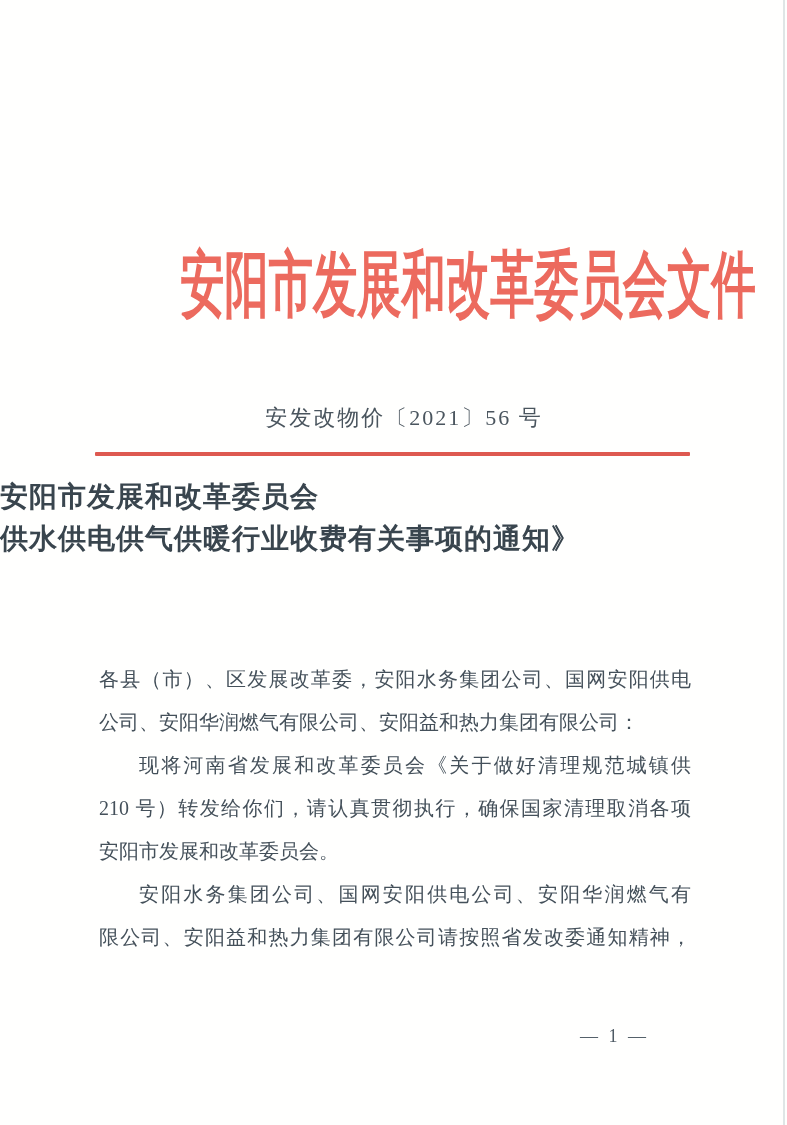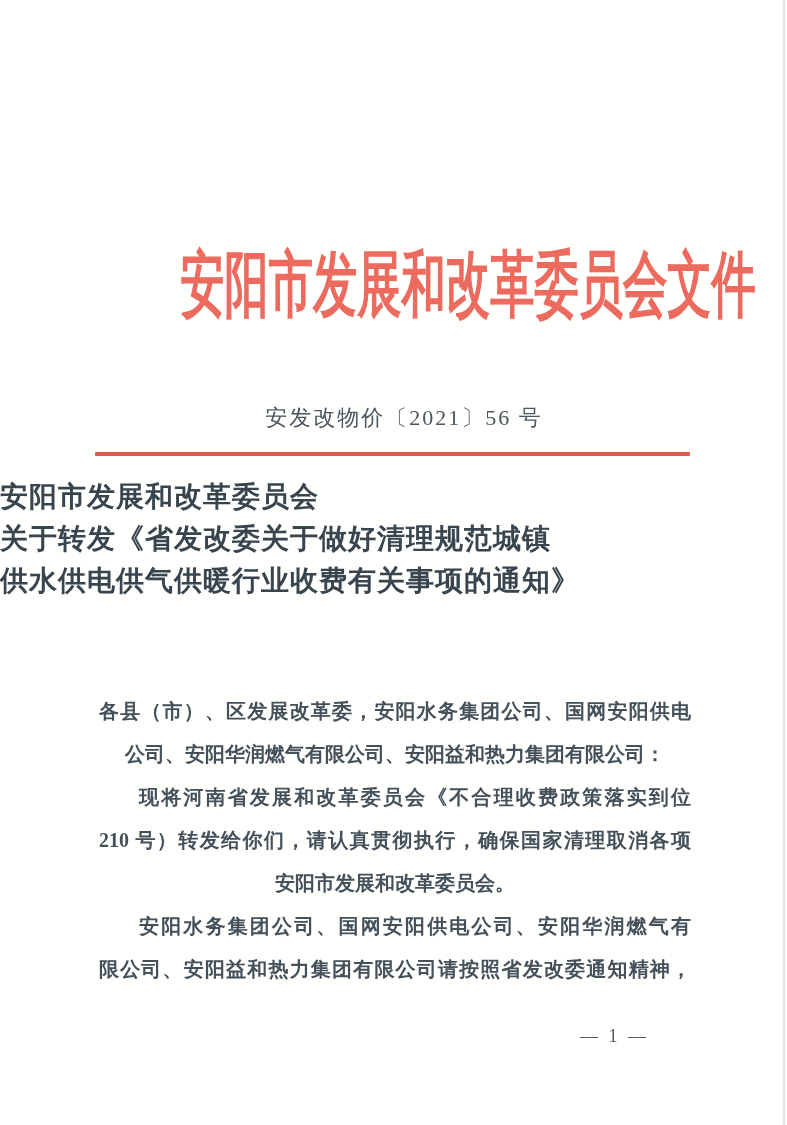--- a/index.html
+++ b/index.html
@@ -77,30 +77,29 @@
     text-align: left;
     font-weight: bold;
     color: #39454e;
     font-size: 28px;
     line-height: 42px;
     letter-spacing: 1px;
   }
   
   .body-block {
     position: absolute;
-    top: 690px;
+    top: 658px;
     left: 99px;
     width: 592px;
     font-size: 20px;
     line-height: 43px;
     color: #44505a;
-    font-weight: bold;
   }
   .bline {
-    text-align: center;
+    text-align: left;
   }
   .bline.full {
     text-align: justify;
     text-align-last: justify;
     text-justify: inter-character;
   }
   .bline.indent {
     text-indent: 2em;
   }
   
@@ -122,28 +121,27 @@
   <div class="banner">
     <span class="banner-text">安阳市发展和改革委员会文件</span>
   </div>
 
   <div class="doc-number">安发改物价〔2021〕56 号</div>
 
   <div class="red-rule"></div>
 
   <div class="title-block">
     <div class="title-line">安阳市发展和改革委员会</div>
-    <div class="title-line">关于转发《省发改委关于做好清理规范城镇</div>
     <div class="title-line">供水供电供气供暖行业收费有关事项的通知》</div>
   </div>
 
   <div class="body-block">
     <div class="bline full">各县（市）、区发展改革委，安阳水务集团公司、国网安阳供电</div>
     <div class="bline">公司、安阳华润燃气有限公司、安阳益和热力集团有限公司：</div>
-    <div class="bline full indent">现将河南省发展和改革委员会《不合理收费政策落实到位</div>
+    <div class="bline full indent">现将河南省发展和改革委员会《关于做好清理规范城镇供</div>
     <div class="bline full">210 号）转发给你们，请认真贯彻执行，确保国家清理取消各项</div>
     <div class="bline">安阳市发展和改革委员会。</div>
     <div class="bline full indent">安阳水务集团公司、国网安阳供电公司、安阳华润燃气有</div>
     <div class="bline full">限公司、安阳益和热力集团有限公司请按照省发改委通知精神，</div>
   </div>
 
   <div class="page-number">— 1 —</div>
 
   <div class="scan-edge"></div>
 

